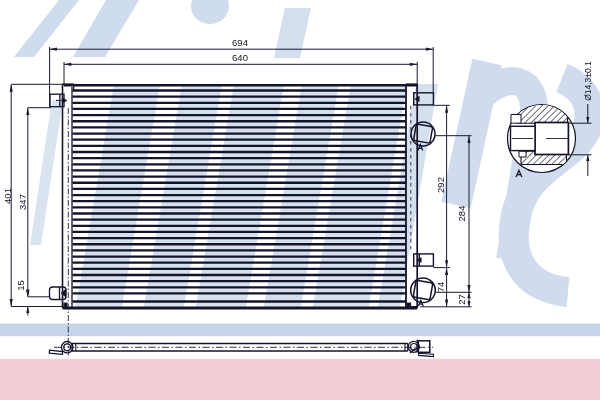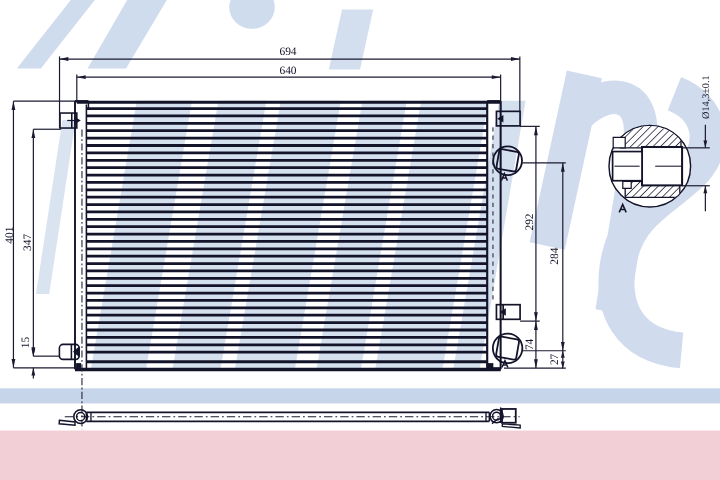--- a/index.html
+++ b/index.html
@@ -1,16 +1,16 @@
 <!DOCTYPE html>
 <html><head>
 <meta charset="utf-8">
 <style>
 html,body{margin:0;padding:0}
-.page{position:relative;width:600px;height:400px;background:#ffffff;overflow:hidden;font-family:Liberation Serif, serif}
+.page{position:relative;width:600px;height:400px;background:#ffffff;overflow:hidden;font-family:Liberation Sans, sans-serif}
 svg{display:block}
 </style>
 </head>
 <body>
 <div class="page">
 <svg width="600" height="400" viewBox="0 0 600 400">
 <defs>
 <pattern id="hatch" width="4.4" height="4.4" patternUnits="userSpaceOnUse" patternTransform="rotate(45)">
 <rect width="4.4" height="4.4" fill="#ffffff"></rect>
 <line x1="0" y1="0" x2="0" y2="4.4" stroke="#23233a" stroke-width="1.3"></line>

